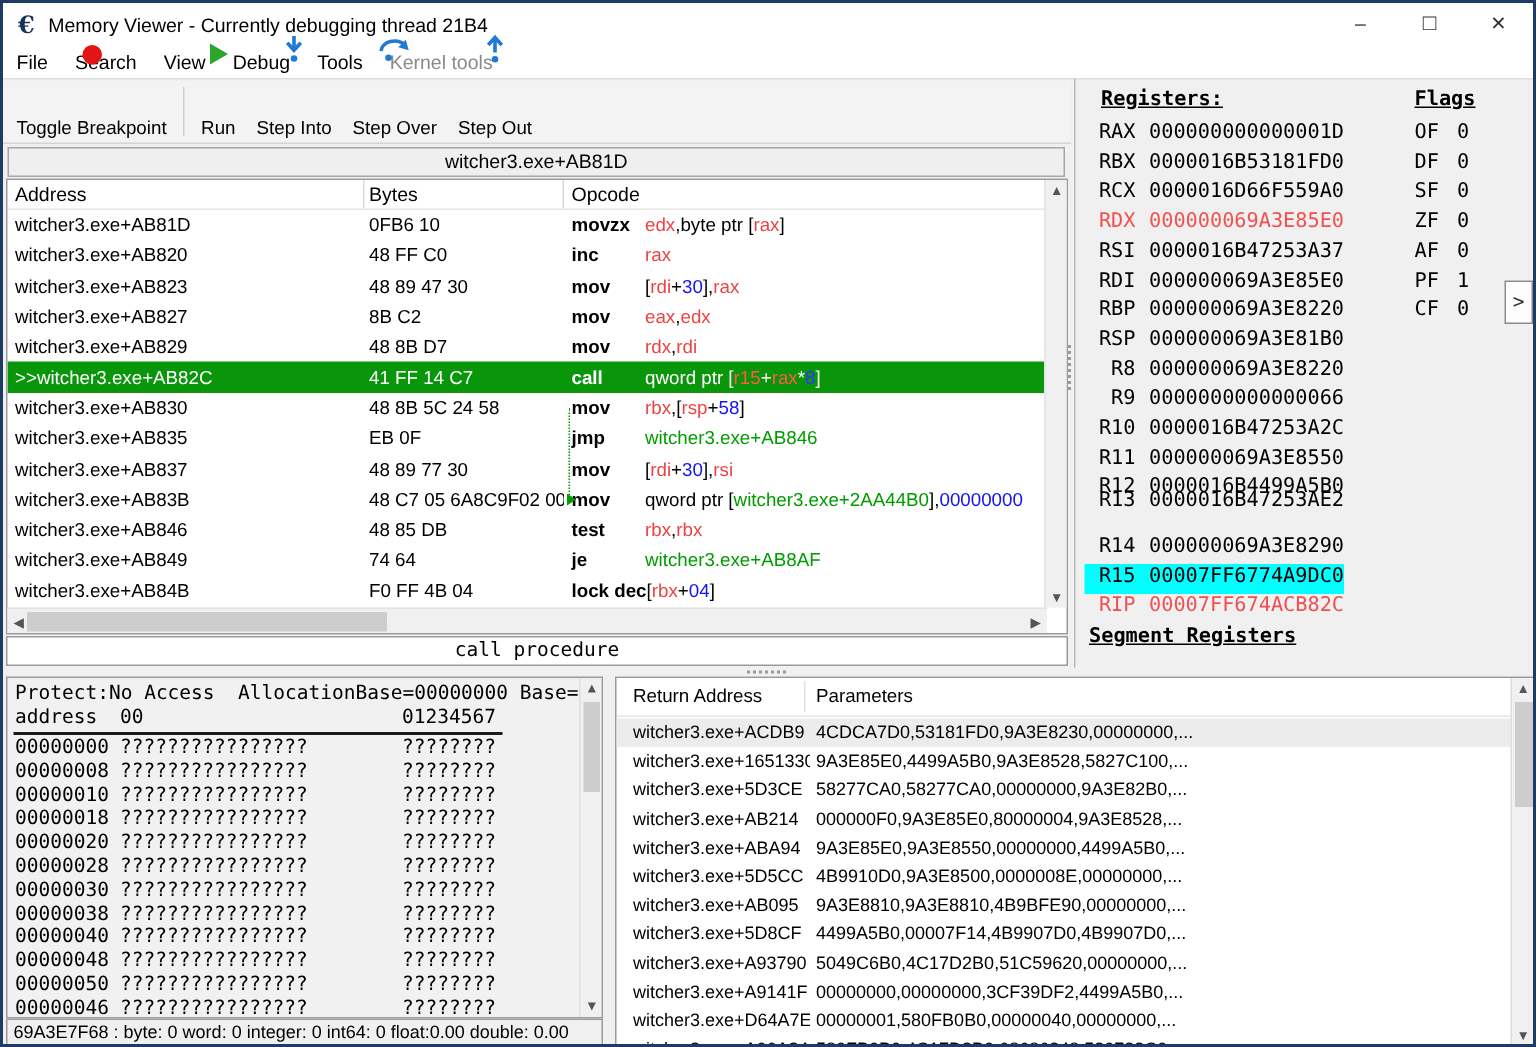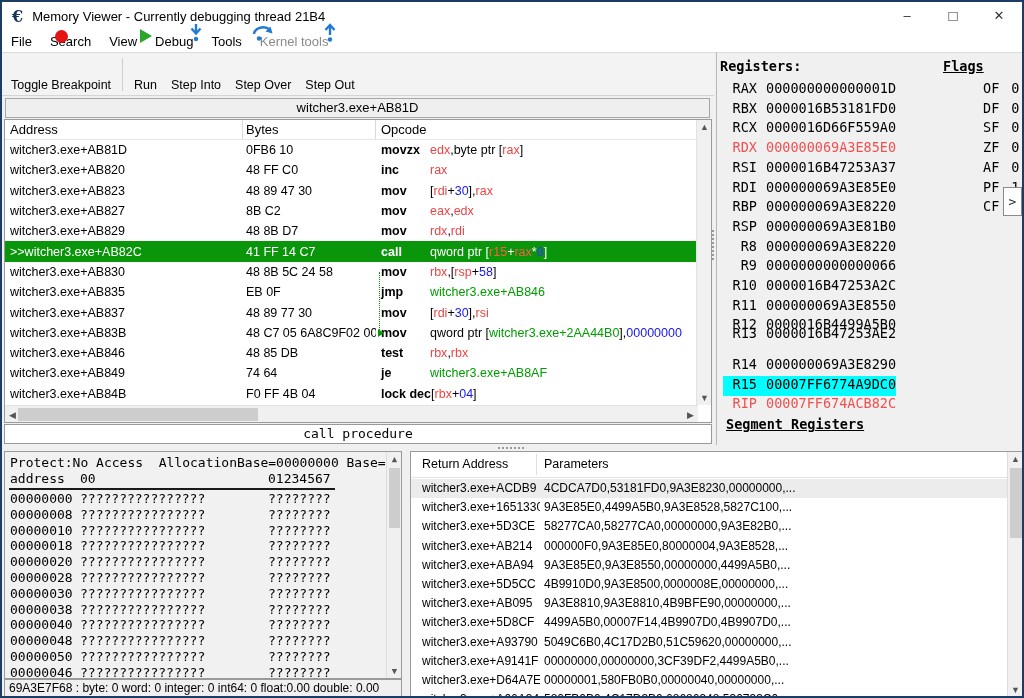--- a/index.html
+++ b/index.html
@@ -68,28 +68,28 @@
   .hthumb{position:absolute;left:13px;top:2px;height:13px;width:240px;background:#cdcdcd;}
   .vthumb{background:#cdcdcd;position:absolute;left:2px;width:11px;}
   .callproc{position:absolute;left:2px;top:422px;width:708px;height:20px;background:#fff;
     border:1px solid #9a9a9a;text-align:center;font-family:"DejaVu Sans Mono",monospace;
     font-size:13px;line-height:18px;}
 
   
   .regspanel{position:absolute;left:714px;top:50px;width:308px;height:395px;background:#f0f0f0;
     border-left:1px solid #b8b8b8;border-top:1px solid #dcdcdc;
     font-family:"DejaVu Sans Mono",monospace;font-size:13.5px;overflow:hidden;}
-  .regs-title{position:absolute;left:3px;top:5px;font-weight:bold;}
+  .regs-title{position:absolute;left:17px;top:5px;font-weight:bold;text-decoration:underline;}
   .flags-title{position:absolute;left:226px;top:5px;font-weight:bold;text-decoration:underline;}
   .reg-row{position:absolute;left:6px;height:20px;display:flex;white-space:pre;}
   .reg-name{display:inline-block;width:34px;text-align:right;}
   .reg-value{margin-left:9px;text-align:right;}
   .reg-red{color:var(--rip-red);}
   .reg-cyan{background:var(--cyan-hl);}
-  .flag-row{position:absolute;left:226px;height:20px;white-space:pre;margin-left:40px;}
+  .flag-row{position:absolute;left:226px;height:20px;white-space:pre;}
   .flag-val{margin-left:12px;}
   .seg-title{position:absolute;left:9px;top:363px;font-weight:bold;text-decoration:underline;}
   .seg-partial{position:absolute;left:44px;top:391px;height:4px;overflow:hidden;font-size:13px;}
   .reg-expand{position:absolute;left:286px;top:134px;width:19px;height:29px;background:#fdfdfd;
     border:1px solid #8a8a8a;text-align:center;line-height:27px;font-size:13px;color:#333;}
   .vgrip{position:absolute;left:710px;top:228px;height:30px;width:3px;border-left:2px dotted #9a9a9a;}
 
   
   .hsplitter{position:absolute;left:0;top:443px;right:0;height:6px;background:#f0f0f0;}
   .hgrip{position:absolute;left:496px;top:445px;width:26px;height:3px;border-top:2px dotted #9a9a9a;}

